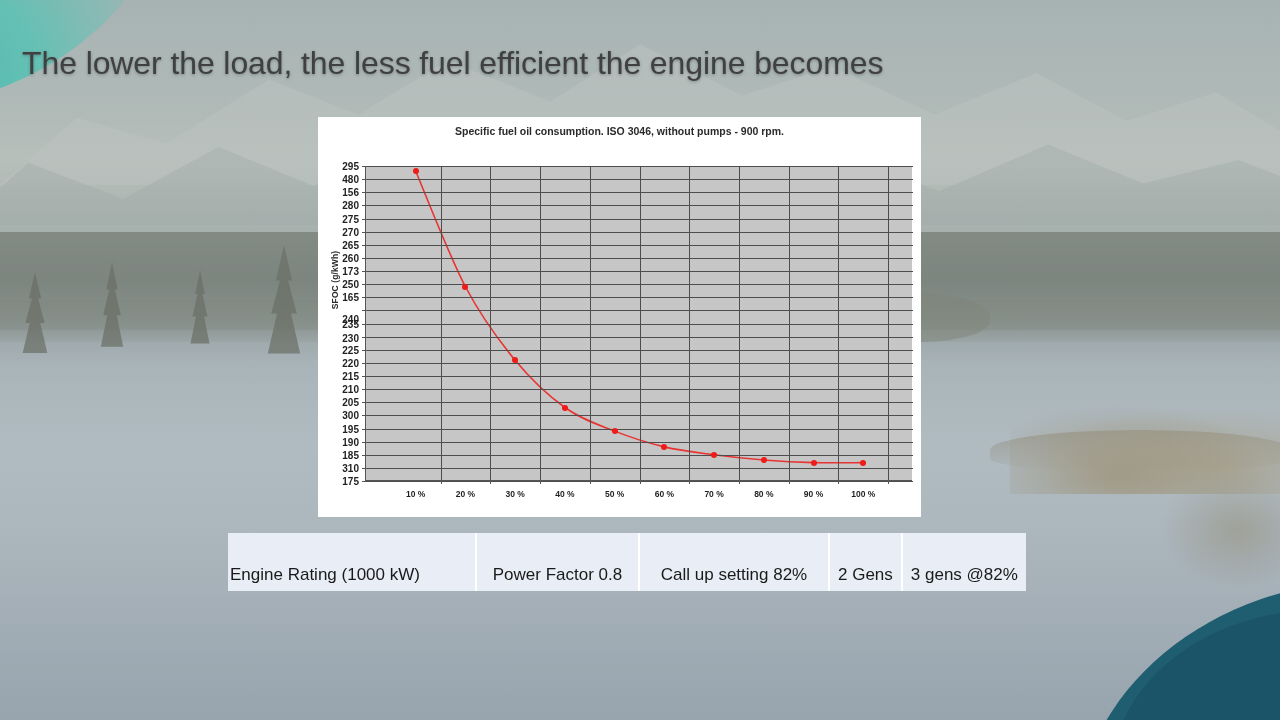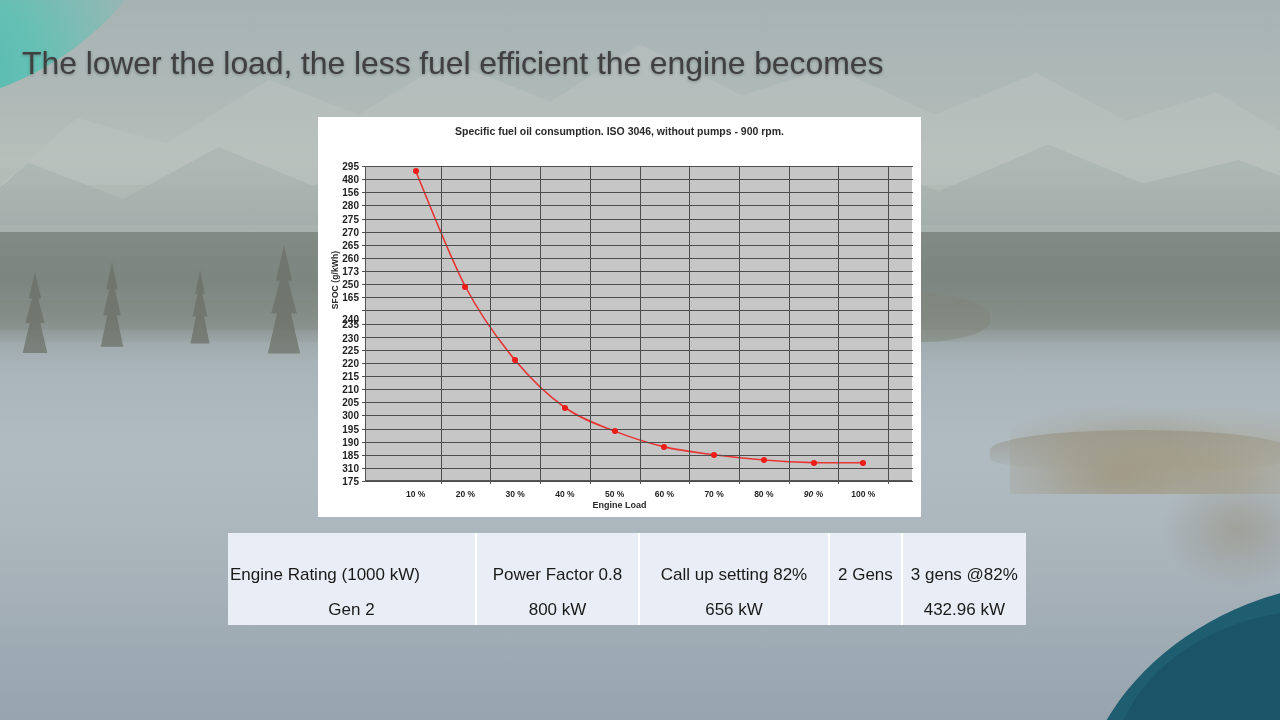--- a/index.html
+++ b/index.html
@@ -213,21 +213,20 @@
 
   <div class="corner-tl"></div>
   <div class="corner-br"></div>
   <div class="corner-br-soft"></div>
 
   <div class="title">The lower the load, the less fuel efficient the engine becomes</div>
 
   <div class="chart-panel">
     <div class="chart-title">Specific fuel oil consumption. ISO 3046, without pumps - 900 rpm.</div>
     <div class="y-axis-label">SFOC (g/kWh)</div>
-    <div class="x-axis-label">Engine Load</div>
 
     <div class="plot" id="plot">
       <svg class="series" id="series-svg" width="547" height="315">
           <path d="M 49.72727272727273 5.25 C 58.015151515151516 24.5, 82.87878787878788 89.25, 99.45454545454545 120.75 C 116.03030303030303 152.25, 132.6060606060606 174.125, 149.18181818181816 194.25 C 165.75757575757572 214.375, 182.33333333333331 229.6875, 198.9090909090909 241.5 C 215.4848484848485 253.3125, 232.06060606060606 258.5625, 248.63636363636363 265.125 C 265.2121212121212 271.6875, 281.78787878787875 276.9375, 298.3636363636363 280.875 C 314.9393939393939 284.8125, 331.5151515151515 286.5625, 348.09090909090907 288.75 C 364.66666666666663 290.9375, 381.24242424242425 292.6875, 397.8181818181818 294 C 414.3939393939394 295.3125, 430.969696969697 296.1875, 447.54545454545456 296.625 C 464.1212121212121 297.0625, 488.9848484848485 296.625, 497.27272727272725 296.625" fill="none" stroke="#ee1b18" stroke-width="1.6" opacity=".85"></path>
         </svg>
     <div class="hline" style="top: 0px;"></div>
         <div class="ytick" style="top: 0px;">295</div>
         <div class="ytickmark" style="top: 0px;"></div>
         <div class="hline" style="top: 13.125px;"></div>
         <div class="ytick" style="top: 13.125px;">480</div>
@@ -319,21 +318,21 @@
         <div class="vline" style="left: 323px;"></div>
         <div class="xtick" style="left: 298.364px;">60 %</div>
         <div class="xtickmark" style="left: 323px;"></div>
         <div class="vline" style="left: 373px;"></div>
         <div class="xtick" style="left: 348.091px;">70 %</div>
         <div class="xtickmark" style="left: 373px;"></div>
         <div class="vline" style="left: 423px;"></div>
         <div class="xtick" style="left: 397.818px;">80 %</div>
         <div class="xtickmark" style="left: 423px;"></div>
         <div class="vline" style="left: 472px;"></div>
-        <div class="xtick" style="left: 447.545px; font-style: italic;">90 %</div>
+        <div class="xtick" style="left: 447.545px;">90 %</div>
         <div class="xtickmark" style="left: 472px;"></div>
         <div class="vline" style="left: 522px;"></div>
         <div class="xtick" style="left: 497.273px;">100 %</div>
         <div class="xtickmark" style="left: 522px;"></div>
         <div class="dot" title="10 % : 293" style="left: 49.7273px; top: 5.25px; background: rgb(238, 27, 24);"></div>
         <div class="dot" title="20 % : 249" style="left: 99.4545px; top: 120.75px; background: rgb(238, 27, 24);"></div>
         <div class="dot" title="30 % : 221" style="left: 149.182px; top: 194.25px; background: rgb(238, 27, 24);"></div>
         <div class="dot" title="40 % : 203" style="left: 198.909px; top: 241.5px; background: rgb(238, 27, 24);"></div>
         <div class="dot" title="50 % : 194" style="left: 248.636px; top: 265.125px; background: rgb(238, 27, 24);"></div>
         <div class="dot" title="60 % : 188" style="left: 298.364px; top: 280.875px; background: rgb(238, 27, 24);"></div>
@@ -355,23 +354,16 @@
     <thead>
       <tr class="head">
         <td class="c0">Engine Rating (1000 kW)</td>
         <td>Power Factor 0.8</td>
         <td>Call up setting 82%</td>
         <td>2 Gens</td>
         <td>3 gens @82%</td>
       </tr>
     </thead>
     <tbody>
-      <tr>
-        <td>Gen 2</td>
-        <td>800 kW</td>
-        <td>656 kW</td>
-        <td></td>
-        <td>432.96 kW</td>
-      </tr>
     </tbody>
   </table>
 
 </div>
 
 </body></html>

